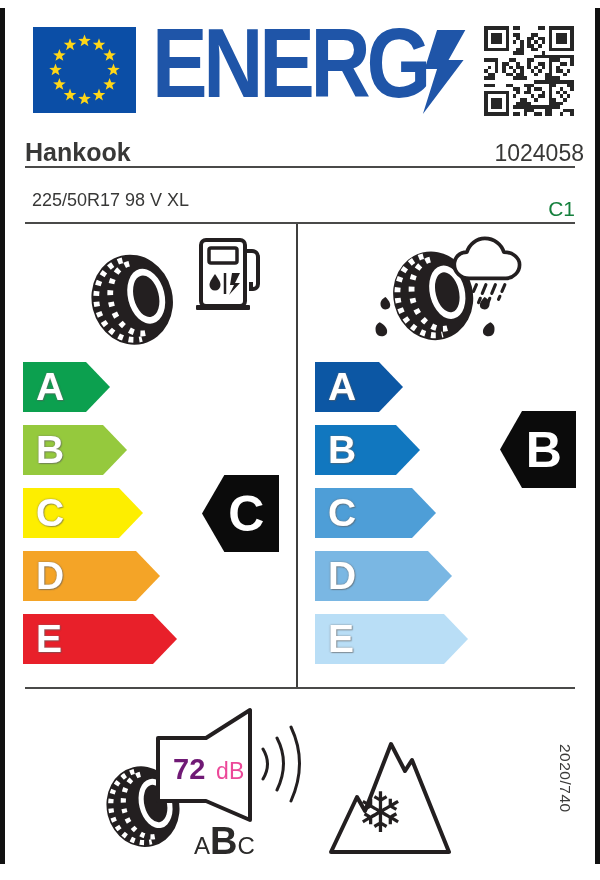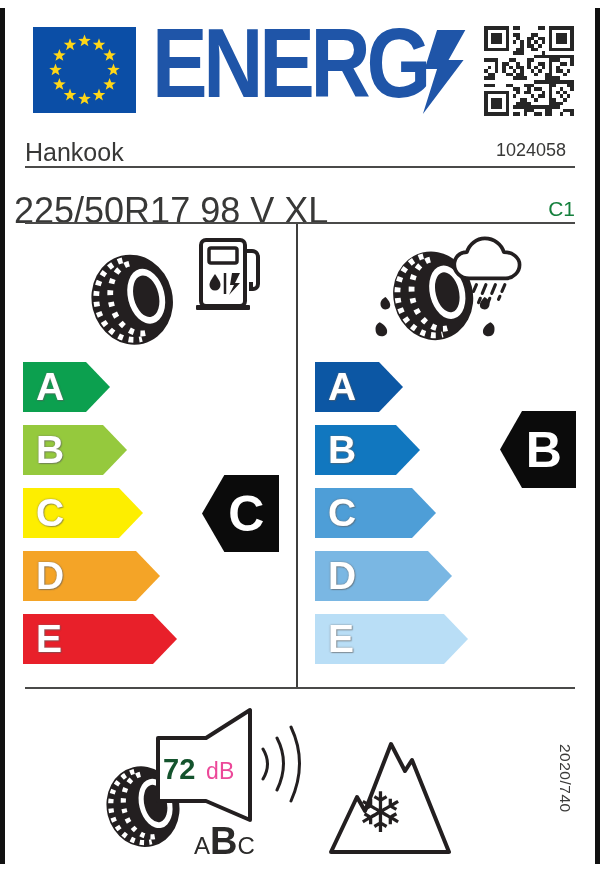--- a/index.html
+++ b/index.html
@@ -13,41 +13,41 @@
 
   
   .eu-flag{left:33px;top:27px;width:103px;height:86px;background:#0b4ea6;}
   .energy-word{left:152px;top:14px;font-size:98px;font-weight:bold;color:#1f55a8;
     letter-spacing:-5px;transform:scaleX(.85);transform-origin:left top;line-height:1;}
   .bolt{left:418px;top:30px;}
   .qr{left:484px;top:26px;}
 
   
   .row-line{height:2px;background:#4a4a49;left:25px;width:550px;}
-  .brand{left:25px;top:138px;font-size:25px;font-weight:normal;color:#383837;}
-  .artnum{right:34px;top:140px;font-size:18px;color:#383837;}
-  .tyresize{left:14px;top:190px;font-size:36px;color:#383837;}
+  .brand{left:25px;top:138px;font-size:25px;font-weight:bold;color:#383837;}
+  .artnum{right:16px;top:140px;font-size:23px;color:#383837;}
+  .tyresize{left:32px;top:190px;font-size:18px;color:#383837;}
   .tyreclass{right:25px;top:197px;font-size:21px;color:#15803d;}
 
   
   .vdiv{left:296px;top:224px;width:2px;height:463px;background:#3f3f3e;}
 
   
   .scale{position:absolute;top:362px;}
   .bar{height:50px;margin-bottom:13px;position:relative;
        clip-path:polygon(0 0, calc(100% - 24px) 0, 100% 50%, calc(100% - 24px) 100%, 0 100%);}
   .bar span{position:absolute;left:13px;top:3px;font-size:39px;font-weight:bold;color:#fff;
        line-height:44px;text-shadow:0 0 2px rgba(110,110,110,.85), 1px 1px 1px rgba(90,90,90,.5);}
   .badge{position:absolute;background:#0b0b0b;display:flex;align-items:center;
        clip-path:polygon(29% 0, 100% 0, 100% 100%, 29% 100%, 0 50%);}
   .badge span{font-size:50px;font-weight:bold;color:#fff;margin-left:34%;}
 
   
   .noise-text{left:163px;top:753px;white-space:nowrap;}
-  .noise-text .nv{font-size:29px;font-weight:bold;color:#14532d;}
+  .noise-text .nv{font-size:29px;font-weight:bold;color:#701a75;margin-left:10px;}
   .noise-text .nu{font-size:23px;color:#ec4899;}
   .abc{left:194px;top:820px;display:flex;align-items:baseline;color:#2b2a29;}
   .abc .sm{font-size:24px;}
   .abc .big{font-size:38px;font-weight:bold;}
   .snowflake{left:357px;top:785px;font-size:56px;line-height:1;color:#231f20;
        font-family:"DejaVu Sans", sans-serif;}
   .regnum{left:556px;top:744px;font-size:15.5px;color:#3a3a39;writing-mode:vertical-rl;
        letter-spacing:.5px;}
 
   svg{display:block;}

